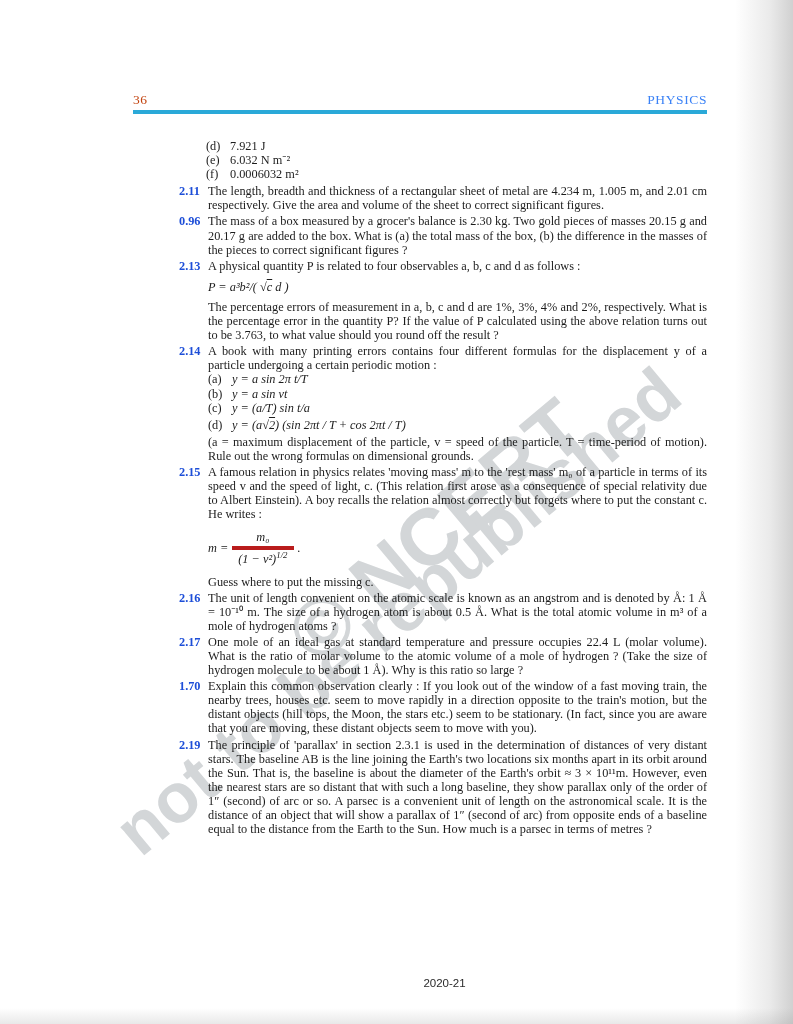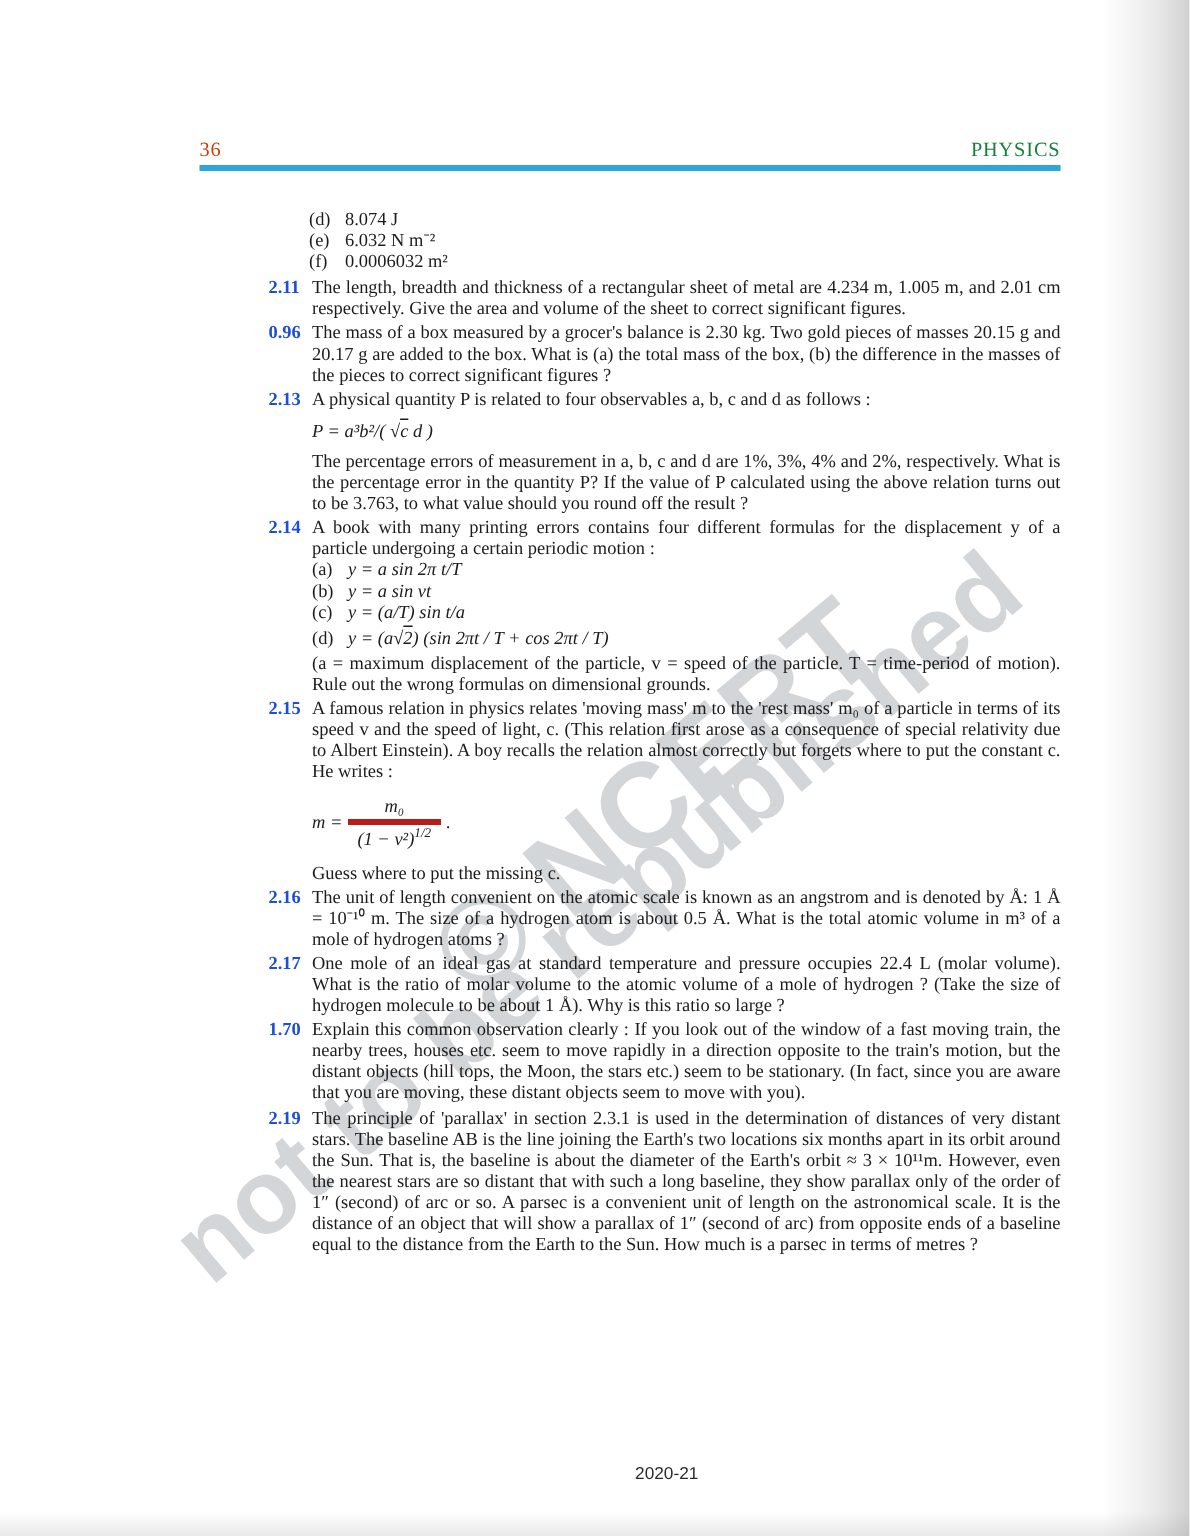--- a/index.html
+++ b/index.html
@@ -35,21 +35,21 @@
   }
   .shade-bottom {
     position:absolute; bottom:0; left:0; width:100%; height:16px;
     background:linear-gradient(to bottom, rgba(150,150,150,0) 0%, rgba(130,130,130,0.18) 100%);
     z-index:3; pointer-events:none;
   }
   
   .header { position:absolute; left:133px; top:92px; width:574px; z-index:2; }
   .header-row { display:flex; justify-content:space-between; align-items:flex-end; font-size:13.5px; }
   .page-number { color:#c2410c; letter-spacing:0.5px; }
-  .header-title { color:#15803d; letter-spacing:0.6px; }
+  .header-title { color:#3b82f6; letter-spacing:0.6px; }
   .header-rule { margin-top:2px; height:4px; background:#2aa9d8; }
   
   .content {
     position:absolute; left:179px; top:139px; width:528px;
     font-size:12.3px; line-height:14.1px;
     text-align:justify; z-index:2;
   }
   .answer-options { margin-left:27px; margin-bottom:3px; }
   .answer-option { display:flex; }
   .answer-option .opt-label { flex:none; width:24px; }
@@ -103,21 +103,21 @@
       <span class="header-title">PHYSICS</span>
     </div>
     <div class="header-rule"></div>
   </div>
 
   <div class="content">
 
     <div class="answer-options">
       <div class="answer-option">
         <span class="opt-label">(d)</span>
-        <span>8.074 J</span>
+        <span>7.921 J</span>
       </div>
       <div class="answer-option">
         <span class="opt-label">(e)</span>
         <span>6.032 N m⁻²</span>
       </div>
       <div class="answer-option">
         <span class="opt-label">(f)</span>
         <span>0.0006032 m²</span>
       </div>
     </div>

